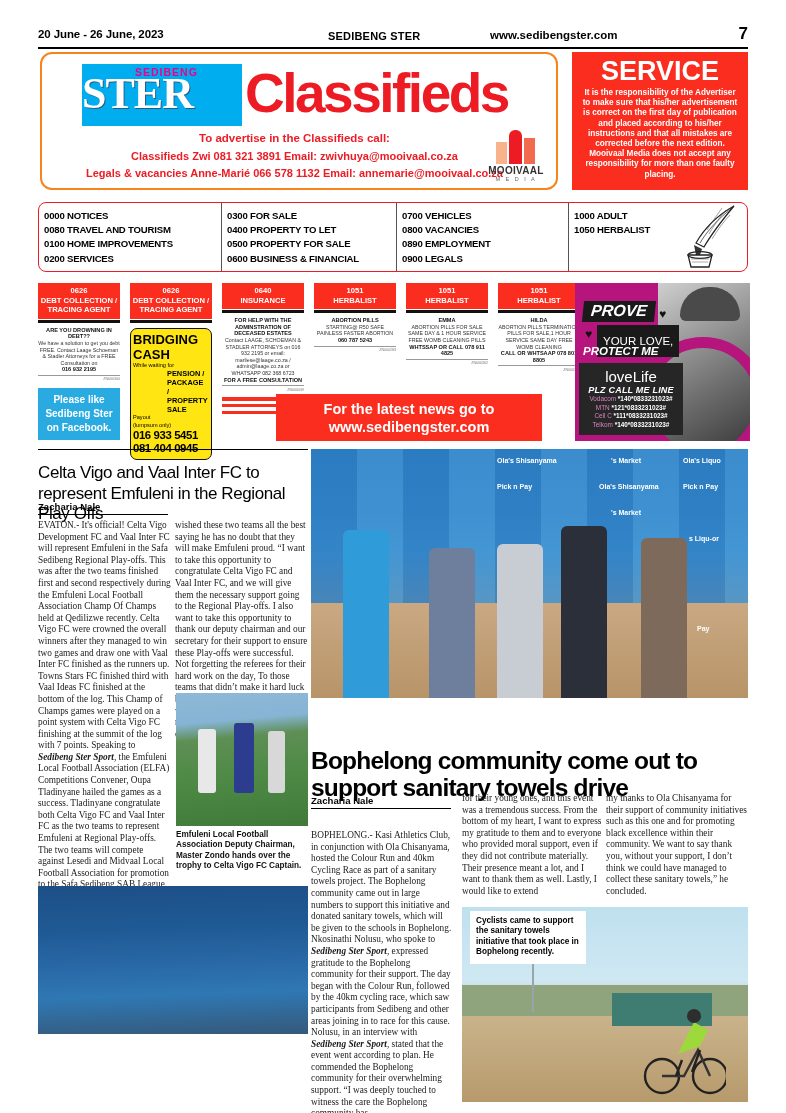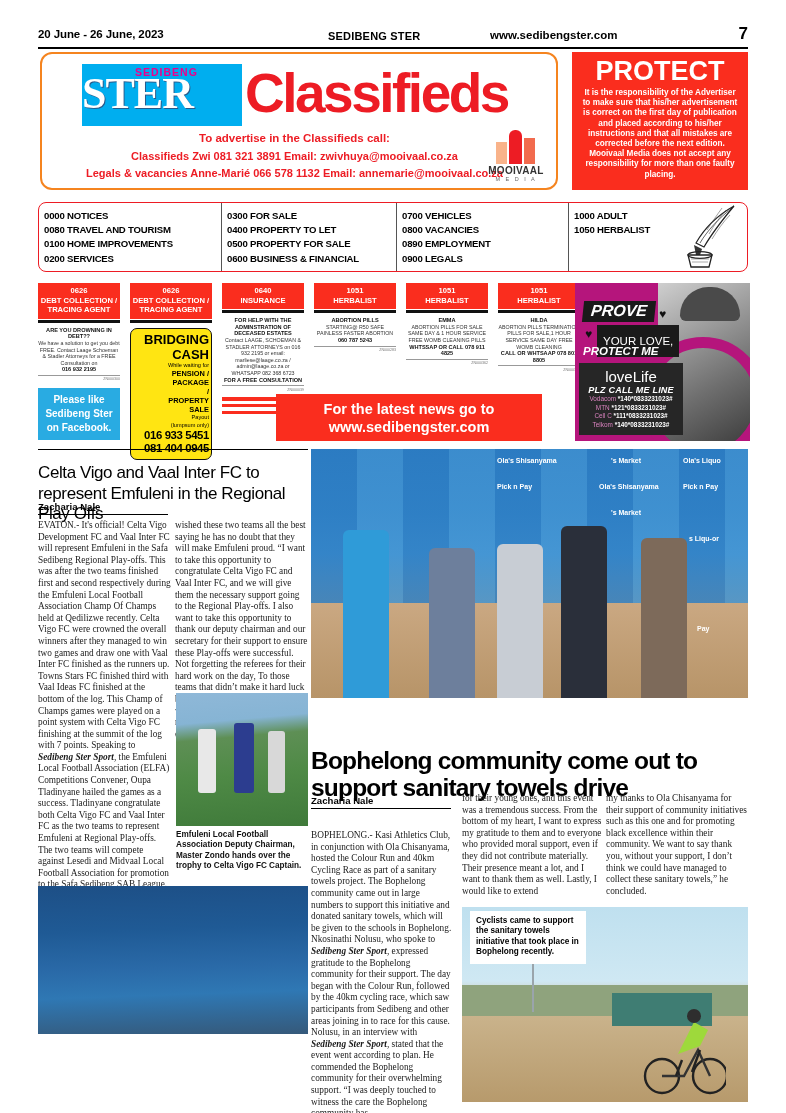--- a/index.html
+++ b/index.html
@@ -55,21 +55,21 @@
   .adcol.a3{left:184px;}
   .adcol.a4{left:276px;}
   .adcol.a5{left:368px;}
   .adcol.a6{left:460px;}
   .cat-head{background:#FA2D1E;color:#fff;text-align:center;font-size:7.6px;font-weight:bold;line-height:9.6px;padding:3px 0 4px;}
   .cat-rule{height:3px;background:#111;margin-top:1px;}
   .adbody{padding-top:4px;font-size:5.3px;line-height:6.6px;text-align:center;color:#333;}
   .adbody b{font-size:5.6px;color:#111;}
   .adref{font-size:3.6px;color:#777;text-align:right;border-top:0.6px solid #999;margin-top:2px;padding-top:0.5px;}
   .fb-box{margin-top:5px;background:#29ABE2;color:#fff;font-size:10px;line-height:14px;font-weight:bold;text-align:center;padding:5px 2px;}
-  .bridging{margin-top:5px;background:#FFE512;border:1.4px solid #111;border-radius:7px;text-align:right;padding:4px 2px 5px;}
+  .bridging{margin-top:5px;background:#FFE512;border:1.4px solid #111;border-radius:7px;text-align:left;padding:4px 2px 5px;}
   .br-t1{font-size:13px;font-weight:bold;line-height:14px;}
   .br-t2{font-size:13px;font-weight:bold;line-height:15px;}
   .br-t3{font-size:5.6px;line-height:7.5px;}
   .br-t4{font-size:7.4px;font-weight:bold;line-height:9px;padding-left:34px;}
   .br-t5{font-size:5.6px;line-height:7.5px;}
   .br-num{font-size:11.4px;font-weight:bold;line-height:12.6px;letter-spacing:-0.4px;}
   .stripes{margin-top:4px;}
   .stripes i{display:block;height:3.4px;background:#FA2D1E;margin-bottom:3.4px;}
 
   
@@ -169,21 +169,21 @@
         <i class="mv-a"></i>
           <i class="mv-b"></i>
           <i class="mv-c"></i>
       </div>
       <div class="mv-name">MOOIVAAL</div>
       <div class="mv-sub">M E D I A</div>
     </div>
   </div>
 
   <div class="notice">
-    <h2>PROTECT</h2>
+    <h2>SERVICE</h2>
     <p>It is the responsibility of the Advertiser to make sure that his/her advertisement is correct on the first day of publication and placed according to his/her instructions and that all mistakes are corrected before the next edition. Mooivaal Media does not accept any responsibility for more than one faulty placing.</p>
   </div>
 
   <div class="indexbox">
     <div class="idx-col c1">
       <div class="idx-item">0000 NOTICES</div>
       <div class="idx-item">0080 TRAVEL AND TOURISM</div>
       <div class="idx-item">0100 HOME IMPROVEMENTS</div>
       <div class="idx-item">0200 SERVICES</div>
     </div>

